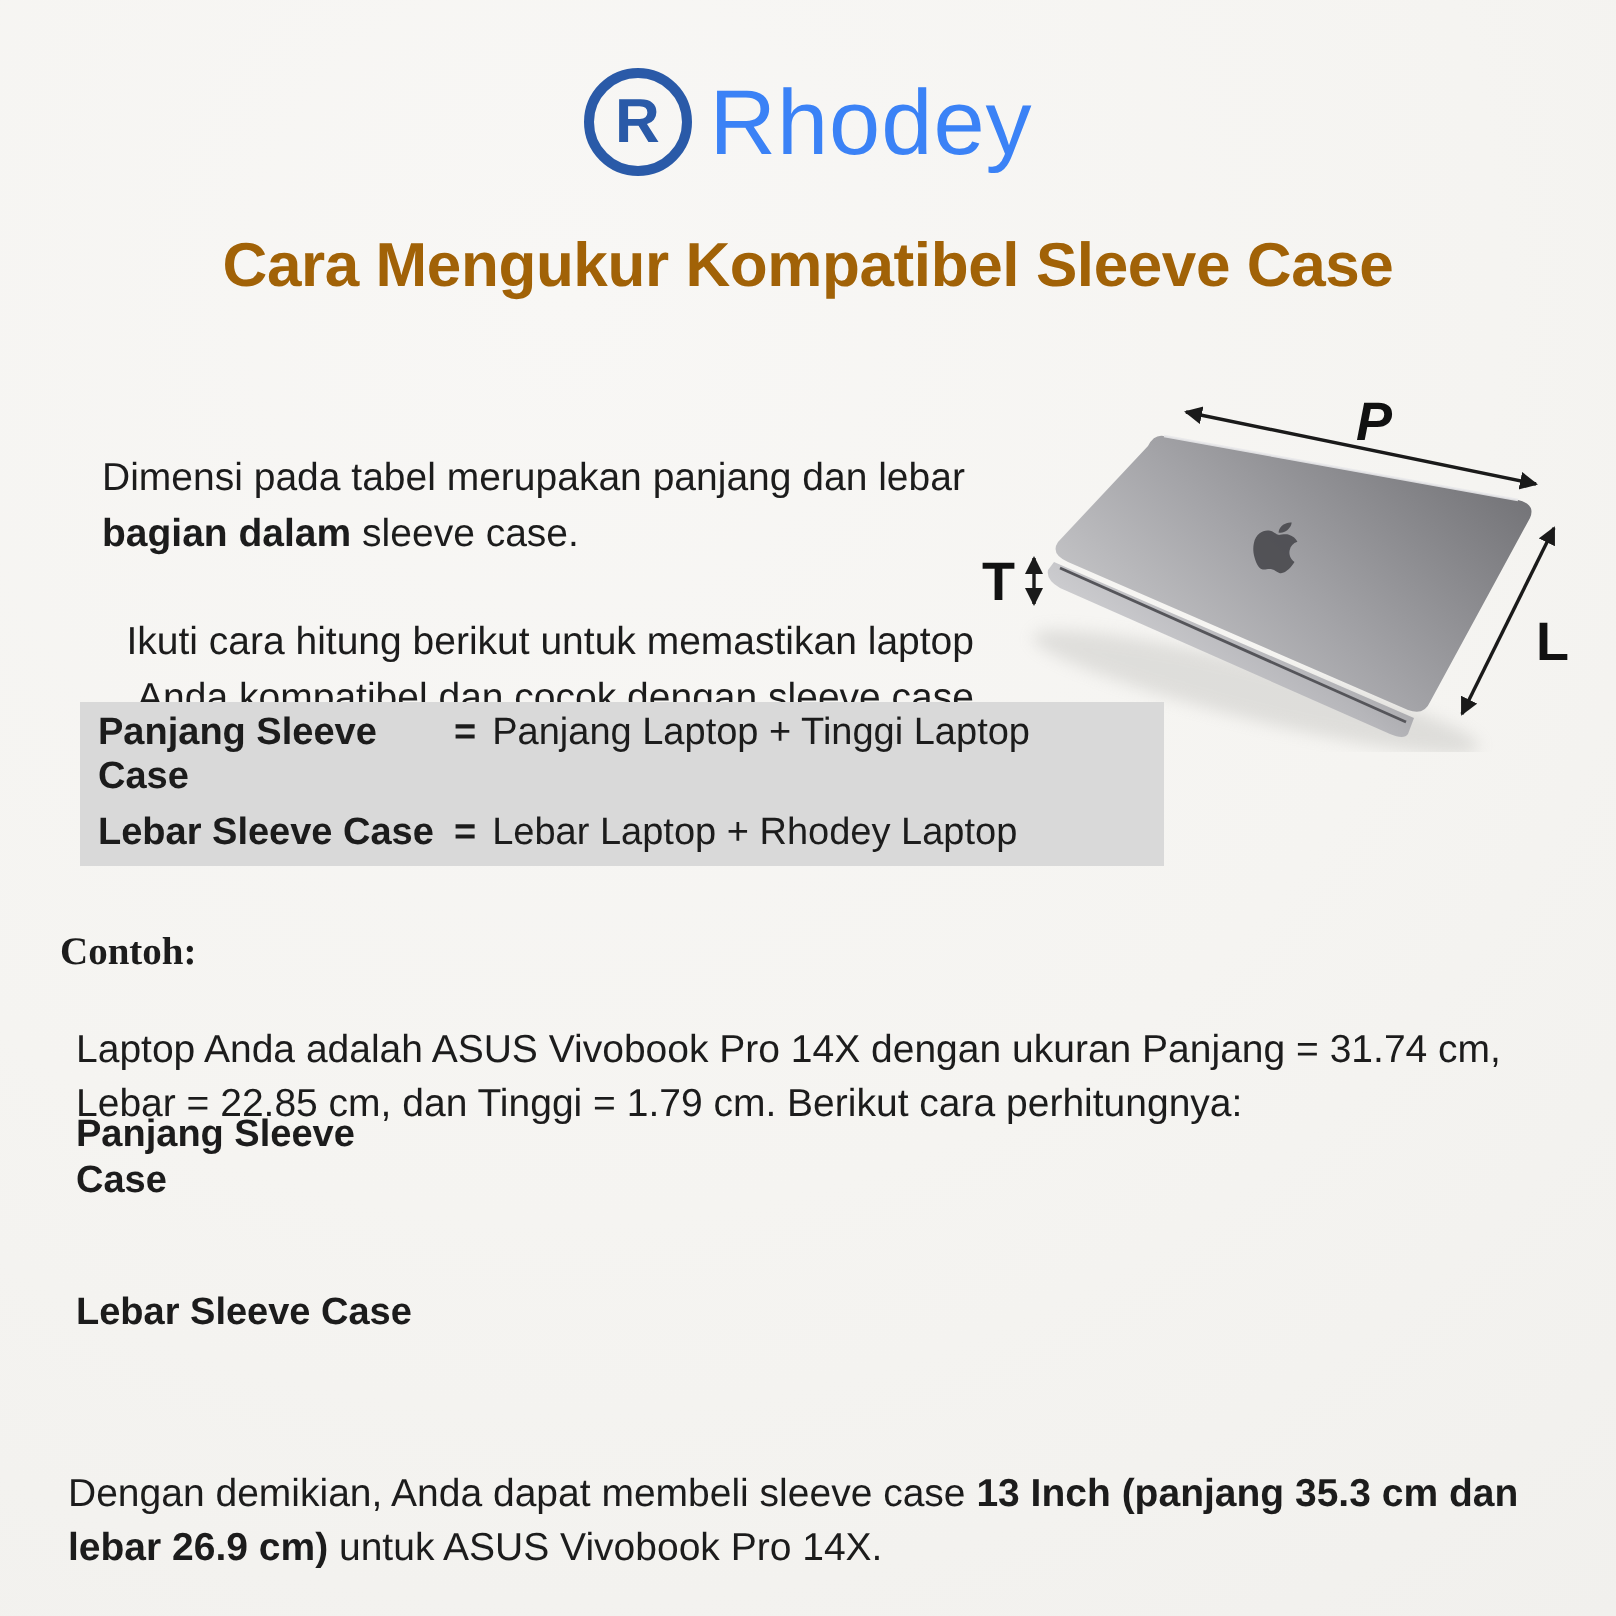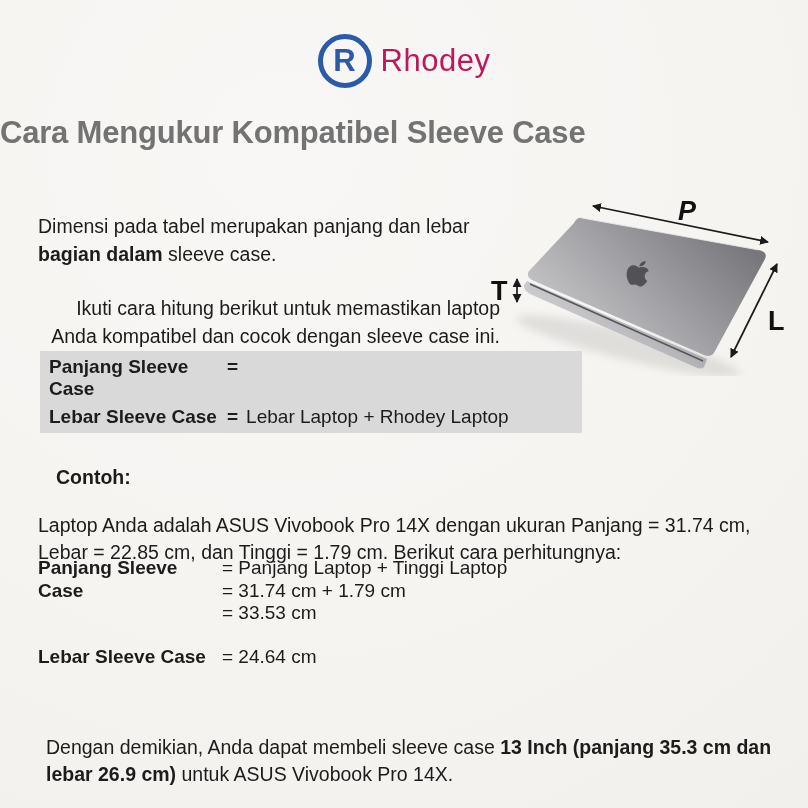--- a/index.html
+++ b/index.html
@@ -8,47 +8,47 @@
     font-family:"Liberation Sans","DejaVu Sans",sans-serif;
     color:#1c1c1c;
     background:radial-gradient(circle at 35% 18%, #f8f7f5 0%, #f5f4f1 55%, #f1f0ed 100%);
   }
   .abs{position:absolute;}
   
   .logo-row{top:34px;left:0;right:0;display:flex;justify-content:center;align-items:center;gap:9px;}
   .logo-icon{width:44px;height:44px;border:5px solid #2a5aa8;border-radius:50%;
     display:flex;align-items:center;justify-content:center;}
   .logo-icon span{font-size:31px;font-weight:700;color:#2a5aa8;line-height:1;transform:translateY(-1px);}
-  .brand{font-size:31px;font-weight:500;color:#be185d;letter-spacing:.5px;}
+  .brand{font-size:46px;font-weight:500;color:#3b82f6;letter-spacing:.5px;}
   
-  .title{top:115px;left:0;width:808px;text-align:left;font-size:31px;font-weight:700;
-    letter-spacing:-.2px;color:#737373;}
+  .title{top:115px;left:0;width:808px;text-align:center;font-size:31px;font-weight:700;
+    letter-spacing:-.2px;color:#a16207;}
   
   .intro{left:38px;top:212px;width:462px;font-size:19.5px;line-height:28px;}
-  .intro p{margin:0;}
+  .intro p{margin:13px;}
   .intro p + p{margin-top:26px;text-align:right;}
   b{font-weight:700;}
   
   .figure{left:478px;top:178px;width:330px;height:198px;}
   
   .formula-box{left:40px;top:351px;width:542px;height:82px;background:#d9d9d9;
     display:flex;flex-direction:column;justify-content:space-evenly;padding:0 0 0 9px;box-sizing:border-box;}
   .formula-row{display:flex;align-items:baseline;font-size:19px;}
   .formula-row .f-label{font-weight:700;width:178px;flex:none;}
   .formula-row .f-eq{font-weight:700;margin-right:8px;}
   
-  .example-heading{left:56px;top:466px;font-size:19.5px;font-weight:700;}
+  .example-heading{left:30px;top:466px;font-size:19.5px;font-weight:700;font-family:Liberation Serif, serif;}
   .example-body{left:38px;top:512px;width:750px;font-size:19.5px;line-height:26.5px;}
   
   .calc{left:38px;font-size:19px;line-height:22.5px;display:flex;}
   .calc .c-label{font-weight:700;width:184px;flex:none;}
   .calc-1{top:557px;}
   .calc-2{top:646px;}
   
-  .conclusion{left:46px;top:734px;width:750px;font-size:19.5px;line-height:27px;}
+  .conclusion{left:34px;top:734px;width:750px;font-size:19.5px;line-height:27px;}
   svg text{font-family:"Liberation Sans","DejaVu Sans",sans-serif;}
 </style>
 </head>
 <body>
 
 <div class="abs logo-row">
   <div class="logo-icon">
     <span>R</span>
   </div>
   <div class="brand">Rhodey</div>
@@ -105,40 +105,35 @@
 
     <line x1="39" y1="101" x2="39" y2="124" stroke="#1a1a1a" stroke-width="1.7" marker-start="url(#ah)" marker-end="url(#ah)"></line>
     <text x="13" y="122" font-size="27" font-weight="bold" fill="#111">T</text>
   </svg>
 </div>
 
 <div class="abs formula-box">
   <div class="formula-row">
     <span class="f-label">Panjang Sleeve Case</span>
     <span class="f-eq">=</span>
+    <span class="f-val">Panjang Laptop + Tinggi Laptop</span>
   </div>
   <div class="formula-row">
     <span class="f-label">Lebar Sleeve Case</span>
     <span class="f-eq">=</span>
     <span class="f-val">Lebar Laptop + Rhodey Laptop</span>
   </div>
 </div>
 
 <div class="abs example-heading">Contoh:</div>
 <div class="abs example-body">Laptop Anda adalah ASUS Vivobook Pro 14X dengan ukuran Panjang = 31.74 cm, Lebar = 22.85 cm, dan Tinggi = 1.79 cm. Berikut cara perhitungnya:</div>
 
 <div class="abs calc calc-1">
   <div class="c-label">Panjang Sleeve Case</div>
-  <div class="c-lines">
-    <div>= Panjang Laptop + Tinggi Laptop</div>
-    <div>= 31.74 cm + 1.79 cm</div>
-    <div>= 33.53 cm</div>
-  </div>
 </div>
 
 <div class="abs calc calc-2">
   <div class="c-label">Lebar Sleeve Case</div>
   <div class="c-lines">
-    <div>= 24.64 cm</div>
   </div>
 </div>
 
 <div class="abs conclusion"><span>Dengan demikian, Anda dapat membeli sleeve case </span><b>13 Inch (panjang 35.3 cm dan lebar 26.9 cm)</b><span> untuk ASUS Vivobook Pro 14X.</span></div>
 
 </body></html>

